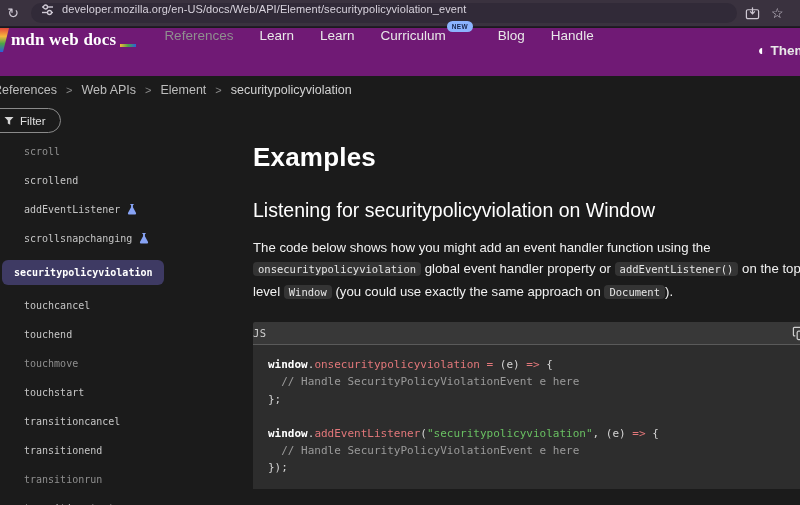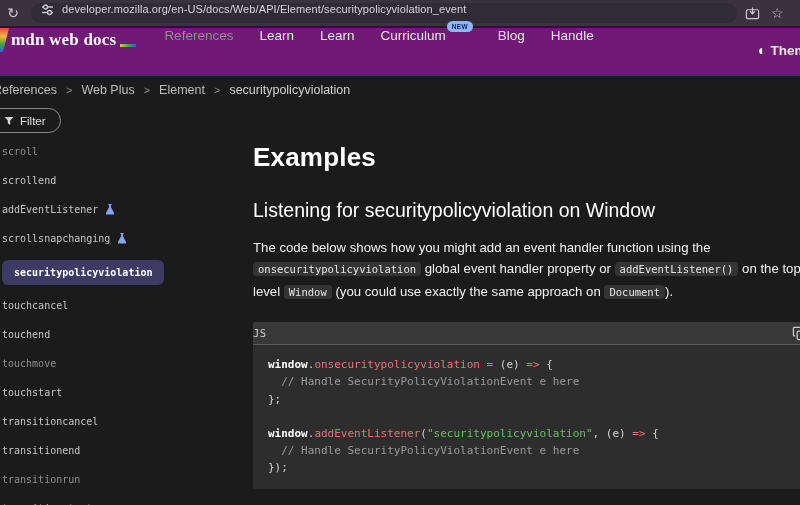--- a/index.html
+++ b/index.html
@@ -67,21 +67,21 @@
   
   .sidebar { position:absolute; top:102px; left:0; width:245px; }
   .filter-btn {
     position:absolute; top:6px; left:-14px; height:25px;
     border:1px solid #8a8a8a; border-radius:13px;
     display:flex; align-items:center; padding:0 14px 0 17px; gap:6px;
     color:#e0e0e0; font-size:11.5px; background:transparent; cursor:pointer;
   }
   .side-list { list-style:none; margin-top:35px; }
   .side-list li {
-    height:29px; display:flex; align-items:center; padding-left:2px;
+    height:29px; display:flex; align-items:center; padding-left:24px;
     font-family:"DejaVu Sans Mono", monospace; font-size:10px;
     color:#c6c6c6; cursor:pointer; white-space:nowrap;
   }
   .side-list li.visited { color:#8f8f8f; }
   .side-list li .flask { margin-left:6px; flex:0 0 auto; }
   .side-list li.active { height:38px; padding-left:2px; }
   .side-list li.active .active-pill {
     background:var(--active-bg); color:#fff; font-weight:bold;
     border-radius:6px; padding:7px 12px 7px 12px;
   }
@@ -163,21 +163,21 @@
     </nav>
     <div class="theme-toggle">
       <span class="theme-icon">◐</span>
       <span class="theme-label">Theme</span>
     </div>
   </div>
 
   <div class="breadcrumb">
     <span class="crumb first">References</span>
     <span class="crumb-sep">&gt;</span>
-    <span class="crumb">Web Plus</span>
+    <span class="crumb">Web APIs</span>
     <span class="crumb-sep">&gt;</span>
     <span class="crumb">Element</span>
     <span class="crumb-sep">&gt;</span>
     <span class="crumb current">securitypolicyviolation</span>
   </div>
 
   <aside class="sidebar">
     <button class="filter-btn">
       <svg width="10" height="10" viewBox="0 0 10 10">
         <path d="M0.5 1 h9 L6.2 4.6 v4.2 L3.8 7.4 V4.6 Z" fill="#d5d5d5"></path>

